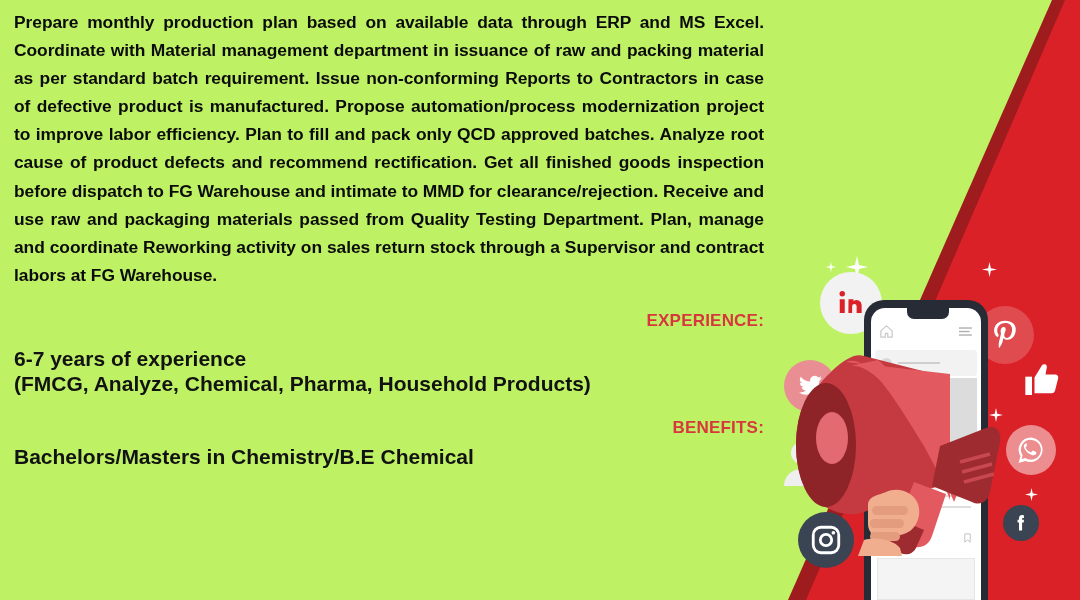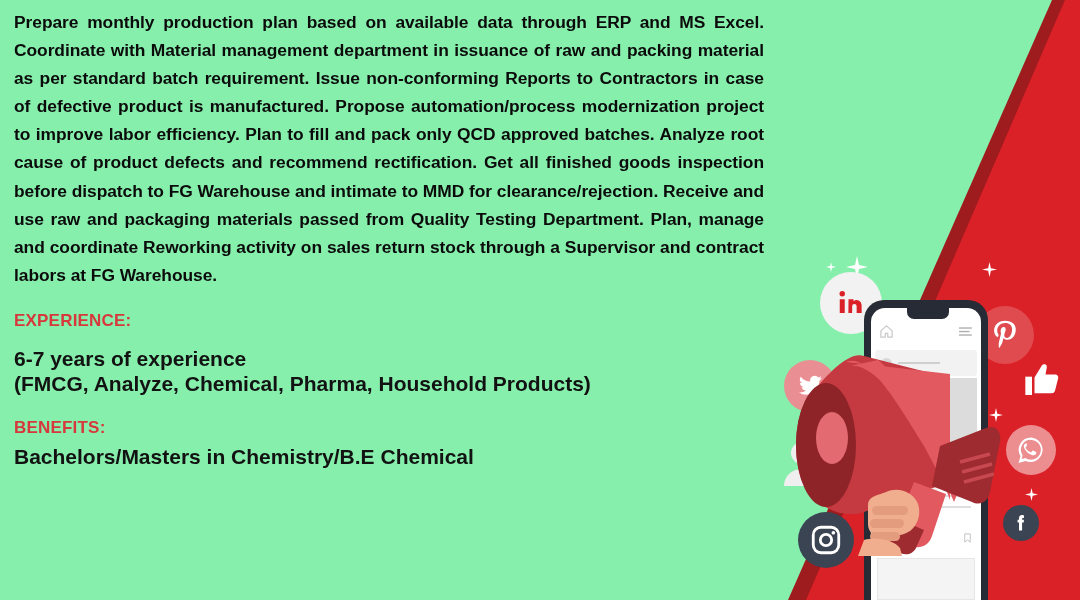--- a/index.html
+++ b/index.html
@@ -8,21 +8,21 @@
     font-family:"Liberation Sans", sans-serif;
     background:#ffffff;
     overflow:hidden;
     position:relative;
   }
 
   #page {
     position:relative;
     width:1080px;
     height:600px;
-    background:#86efac;
+    background:#bef264;
     overflow:hidden;
   }
 
   
   .red-panel {
     position:absolute;
     top:0; right:0;
     width:460px; height:600px;
     background:#DA2128;
     clip-path:polygon(445px 0, 460px 0, 460px 600px, 186px 600px);
@@ -48,20 +48,21 @@
     color:#0b0b0b;
     text-align:justify;
     text-justify:inter-word;
     letter-spacing:-0.05px;
   }
   .section-head {
     font-size:17px;
     font-weight:bold;
     color:#D6383C;
     letter-spacing:0.2px;
+    text-align:right;
   }
   .section-body {
     font-size:21px;
     font-weight:bold;
     color:#121212;
     line-height:25px;
   }
   .gap-lg { height:22px; }
   .gap-md { height:15px; }
   .gap-sm { height:6px; }

